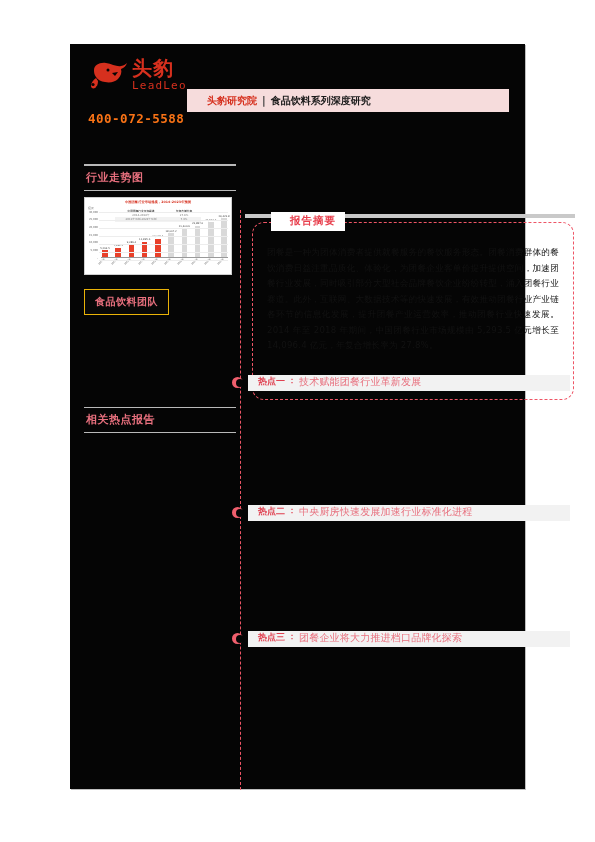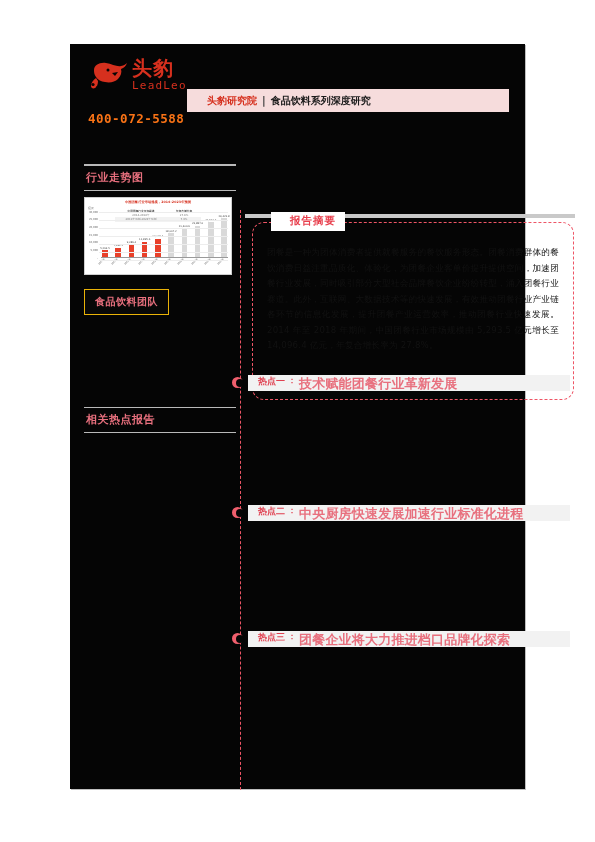--- a/index.html
+++ b/index.html
@@ -100,21 +100,21 @@
   
   .hotspot{position:absolute;left:162px;width:338px;height:16px;}
   .hs-dot{position:absolute;left:0;top:2px;width:11px;height:11px;border-radius:50%;background:#ef5f6d;}
   .hs-dot:after{content:"";position:absolute;left:4px;top:1.5px;width:8px;height:8px;border-radius:50%;
                 background:#050505;}
   .hs-bar{position:absolute;left:16px;top:0;right:0;height:16px;background:#f2f2f2;
           display:flex;align-items:flex-start;padding-left:10px;box-sizing:border-box;}
   .hs-num{font-family:"DejaVu Sans",sans-serif;font-size:9px;font-weight:bold;color:#e04050;}
   .hs-colon{font-family:"DejaVu Sans",sans-serif;font-size:8px;font-weight:bold;color:#e04050;
             margin:0 3px;}
-  .hs-txt{font-family:"DejaVu Sans",sans-serif;font-size:13px;font-weight:bold;color:#e8707e;
+  .hs-txt{font-family:"DejaVu Sans",sans-serif;font-size:10px;font-weight:normal;color:#e8707e;
           letter-spacing:.2px;}
 </style>
 </head>
 <body>
 
 <div id="page">
   <div class="sheet">
 
     <div class="logo-block">
       <div class="logo-row">

